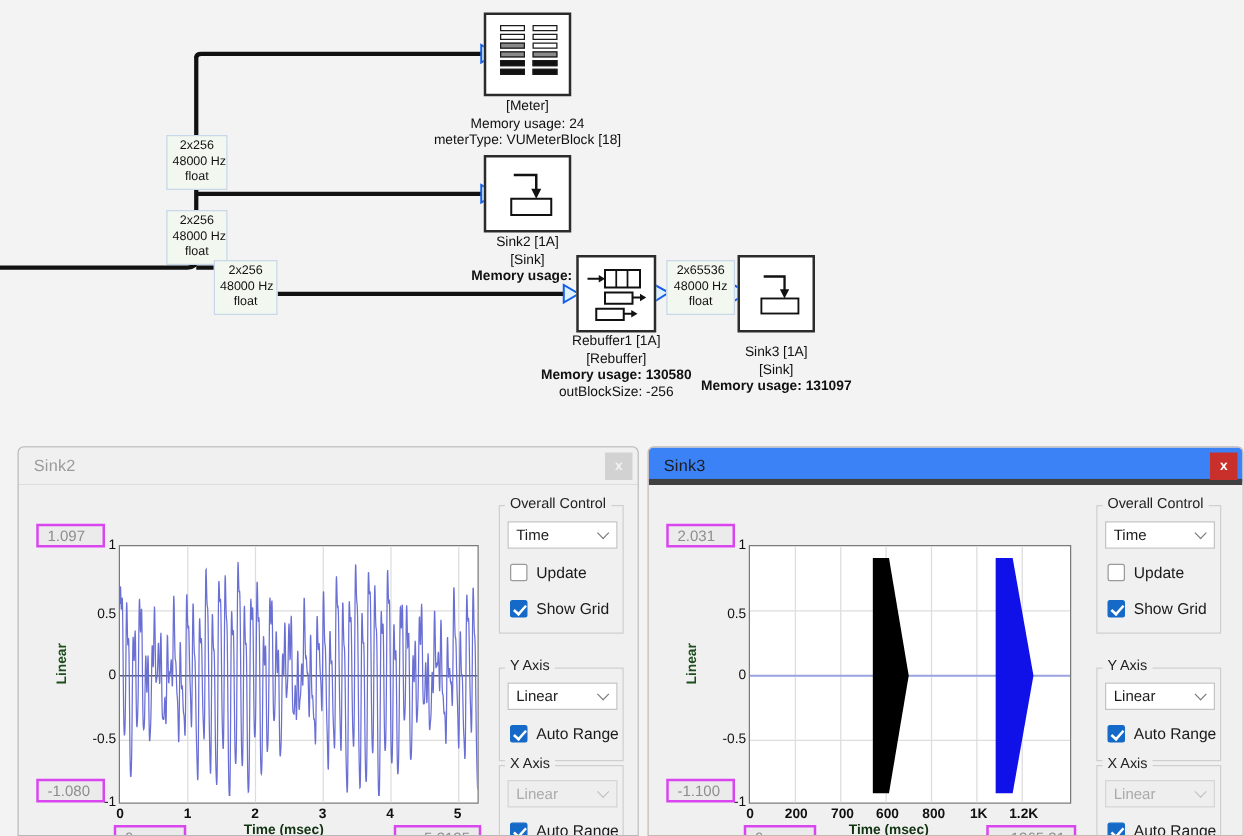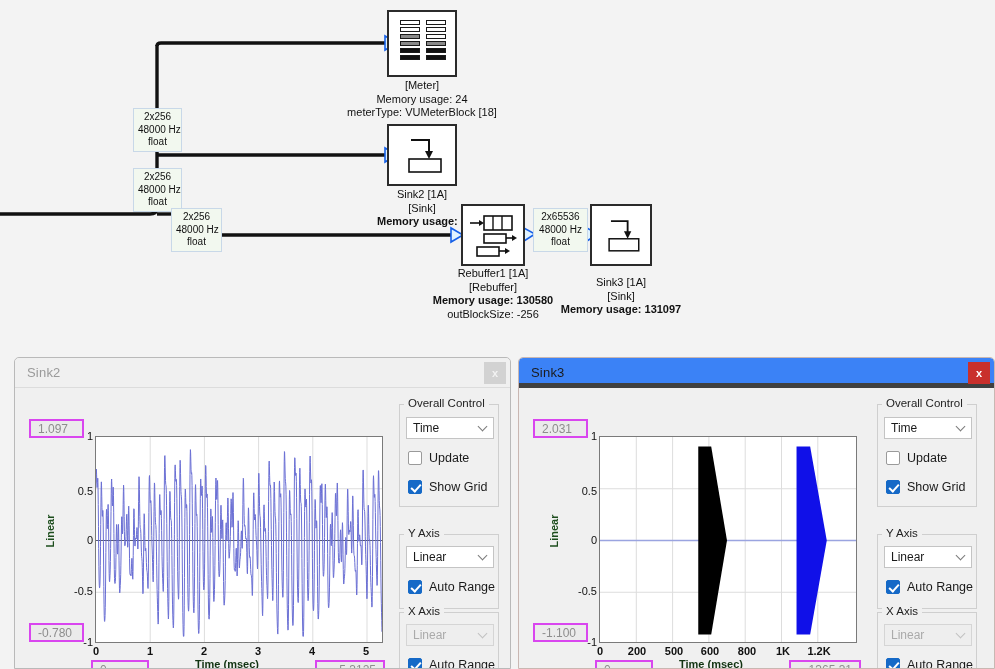--- a/index.html
+++ b/index.html
@@ -272,21 +272,21 @@
   </div>
 
   <div class="win" style="left:14px; top:357px; width:497px; height:312px;">
     <div class="titlebar">
       <div class="title-text">Sink2</div>
       <div class="closebtn">x</div>
     </div>
     <div class="winbody">
 
       <div class="rangebox" style="left:14px; top:31px; width:55px; height:19px;">1.097</div>
-      <div class="rangebox" style="left:14px; top:235px; width:55px; height:19px;">-0.780</div>
+      <div class="rangebox" style="left:14px; top:235px; width:55px; height:19px;">-1.080</div>
       <div class="rangebox" style="left:76px; top:272px; width:58px; height:19px;">0</div>
       <div class="rangebox r" style="left:300px; top:272px; width:70px; height:19px;">5.3125</div>
 
       <div class="ylabel-rot" style="left:12px; top:137px; width:46px; text-align:center;">Linear</div>
 
       <div class="ytick" style="left:50px; top:48px; width:28px;">1</div>
       <div class="ytick" style="left:50px; top:103px; width:28px;">0.5</div>
       <div class="ytick" style="left:50px; top:152px; width:28px;">0</div>
       <div class="ytick" style="left:50px; top:203px; width:28px;">-0.5</div>
       <div class="ytick" style="left:50px; top:254px; width:28px;">-1</div>
@@ -394,21 +394,21 @@
             <line x1="217.8" y1="0" x2="217.8" y2="207"></line>
           </g>
           <line x1="0" y1="103.5" x2="258" y2="103.5" stroke="#9aa4e0" stroke-width="1.6"></line>
           <path id="s3b" fill="#000000" stroke="none" d="M98.26 9.41L98.50 9.41L98.74 9.41L98.98 9.41L99.22 9.41L99.46 9.41L99.70 9.41L99.94 9.41L100.18 9.41L100.42 9.41L100.66 9.41L100.90 9.41L101.14 9.41L101.38 9.41L101.61 9.41L101.85 9.41L102.09 9.41L102.33 9.41L102.57 9.41L102.81 9.41L103.05 9.41L103.29 9.41L103.53 9.41L103.77 9.41L104.01 9.41L104.25 9.41L104.49 9.41L104.73 9.41L104.97 9.41L105.20 9.41L105.44 9.41L105.68 9.41L105.92 9.41L106.16 9.41L106.40 9.41L106.64 9.41L106.88 9.41L107.12 9.41L107.36 9.41L107.60 9.41L107.84 9.41L108.08 9.41L108.32 9.41L108.56 9.41L108.80 9.41L109.03 9.41L109.27 9.41L109.51 9.41L109.75 9.41L109.99 9.41L110.23 9.41L110.47 9.41L110.71 9.41L110.95 9.41L111.19 9.41L111.43 10.83L111.67 12.26L111.91 13.69L112.15 15.11L112.39 16.54L112.62 17.96L112.86 19.39L113.10 20.81L113.34 22.24L113.58 23.67L113.82 25.09L114.06 26.52L114.30 27.94L114.54 29.37L114.78 30.79L115.02 32.22L115.26 33.64L115.50 35.07L115.74 36.50L115.98 37.92L116.22 39.35L116.45 40.77L116.69 42.20L116.93 43.62L117.17 45.05L117.41 46.48L117.65 47.90L117.89 49.33L118.13 50.75L118.37 52.18L118.61 53.60L118.85 55.03L119.09 56.45L119.33 57.88L119.57 59.31L119.81 60.73L120.05 62.16L120.28 63.58L120.52 65.01L120.76 66.43L121.00 67.86L121.24 69.29L121.48 70.71L121.72 72.14L121.96 73.56L122.20 74.99L122.44 76.41L122.68 77.84L122.92 79.26L123.16 80.69L123.40 82.12L123.64 83.54L123.87 84.97L124.11 86.39L124.35 87.82L124.59 89.24L124.83 90.67L125.07 92.10L125.31 93.52L125.55 94.95L125.79 96.37L126.03 97.80L126.27 99.22L126.51 100.65L126.75 102.07L126.99 103.50L126.99 103.50L126.75 104.93L126.51 106.35L126.27 107.78L126.03 109.20L125.79 110.63L125.55 112.05L125.31 113.48L125.07 114.90L124.83 116.33L124.59 117.76L124.35 119.18L124.11 120.61L123.87 122.03L123.64 123.46L123.40 124.88L123.16 126.31L122.92 127.74L122.68 129.16L122.44 130.59L122.20 132.01L121.96 133.44L121.72 134.86L121.48 136.29L121.24 137.71L121.00 139.14L120.76 140.57L120.52 141.99L120.28 143.42L120.05 144.84L119.81 146.27L119.57 147.69L119.33 149.12L119.09 150.55L118.85 151.97L118.61 153.40L118.37 154.82L118.13 156.25L117.89 157.67L117.65 159.10L117.41 160.52L117.17 161.95L116.93 163.38L116.69 164.80L116.45 166.23L116.22 167.65L115.98 169.08L115.74 170.50L115.50 171.93L115.26 173.36L115.02 174.78L114.78 176.21L114.54 177.63L114.30 179.06L114.06 180.48L113.82 181.91L113.58 183.33L113.34 184.76L113.10 186.19L112.86 187.61L112.62 189.04L112.39 190.46L112.15 191.89L111.91 193.31L111.67 194.74L111.43 196.17L111.19 197.59L110.95 197.59L110.71 197.59L110.47 197.59L110.23 197.59L109.99 197.59L109.75 197.59L109.51 197.59L109.27 197.59L109.03 197.59L108.80 197.59L108.56 197.59L108.32 197.59L108.08 197.59L107.84 197.59L107.60 197.59L107.36 197.59L107.12 197.59L106.88 197.59L106.64 197.59L106.40 197.59L106.16 197.59L105.92 197.59L105.68 197.59L105.44 197.59L105.20 197.59L104.97 197.59L104.73 197.59L104.49 197.59L104.25 197.59L104.01 197.59L103.77 197.59L103.53 197.59L103.29 197.59L103.05 197.59L102.81 197.59L102.57 197.59L102.33 197.59L102.09 197.59L101.85 197.59L101.61 197.59L101.38 197.59L101.14 197.59L100.90 197.59L100.66 197.59L100.42 197.59L100.18 197.59L99.94 197.59L99.70 197.59L99.46 197.59L99.22 197.59L98.98 197.59L98.74 197.59L98.50 197.59L98.26 197.59Z"></path>
           <path id="s3u" fill="#1010e8" stroke="none" d="M196.53 9.41L196.78 9.41L197.03 9.41L197.28 9.41L197.53 9.41L197.79 9.41L198.04 9.41L198.29 9.41L198.54 9.41L198.79 9.41L199.05 9.41L199.30 9.41L199.55 9.41L199.80 9.41L200.05 9.41L200.31 9.41L200.56 9.41L200.81 9.41L201.06 9.41L201.31 9.41L201.57 9.41L201.82 9.41L202.07 9.41L202.32 9.41L202.57 9.41L202.83 9.41L203.08 9.41L203.33 9.41L203.58 9.41L203.83 9.41L204.09 9.41L204.34 9.41L204.59 9.41L204.84 9.41L205.09 9.41L205.35 9.41L205.60 9.41L205.85 9.41L206.10 9.41L206.35 9.41L206.61 9.41L206.86 9.41L207.11 9.41L207.36 9.41L207.61 9.41L207.86 9.41L208.12 9.41L208.37 9.41L208.62 9.41L208.87 9.41L209.12 9.41L209.38 9.41L209.63 9.41L209.88 9.41L210.13 9.41L210.38 10.83L210.64 12.26L210.89 13.69L211.14 15.11L211.39 16.54L211.64 17.96L211.90 19.39L212.15 20.81L212.40 22.24L212.65 23.67L212.90 25.09L213.16 26.52L213.41 27.94L213.66 29.37L213.91 30.79L214.16 32.22L214.42 33.64L214.67 35.07L214.92 36.50L215.17 37.92L215.42 39.35L215.68 40.77L215.93 42.20L216.18 43.62L216.43 45.05L216.68 46.48L216.94 47.90L217.19 49.33L217.44 50.75L217.69 52.18L217.94 53.60L218.20 55.03L218.45 56.45L218.70 57.88L218.95 59.31L219.20 60.73L219.45 62.16L219.71 63.58L219.96 65.01L220.21 66.43L220.46 67.86L220.71 69.29L220.97 70.71L221.22 72.14L221.47 73.56L221.72 74.99L221.97 76.41L222.23 77.84L222.48 79.26L222.73 80.69L222.98 82.12L223.23 83.54L223.49 84.97L223.74 86.39L223.99 87.82L224.24 89.24L224.49 90.67L224.75 92.10L225.00 93.52L225.25 94.95L225.50 96.37L225.75 97.80L226.01 99.22L226.26 100.65L226.51 102.07L226.76 103.50L226.76 103.50L226.51 104.93L226.26 106.35L226.01 107.78L225.75 109.20L225.50 110.63L225.25 112.05L225.00 113.48L224.75 114.90L224.49 116.33L224.24 117.76L223.99 119.18L223.74 120.61L223.49 122.03L223.23 123.46L222.98 124.88L222.73 126.31L222.48 127.74L222.23 129.16L221.97 130.59L221.72 132.01L221.47 133.44L221.22 134.86L220.97 136.29L220.71 137.71L220.46 139.14L220.21 140.57L219.96 141.99L219.71 143.42L219.45 144.84L219.20 146.27L218.95 147.69L218.70 149.12L218.45 150.55L218.20 151.97L217.94 153.40L217.69 154.82L217.44 156.25L217.19 157.67L216.94 159.10L216.68 160.52L216.43 161.95L216.18 163.38L215.93 164.80L215.68 166.23L215.42 167.65L215.17 169.08L214.92 170.50L214.67 171.93L214.42 173.36L214.16 174.78L213.91 176.21L213.66 177.63L213.41 179.06L213.16 180.48L212.90 181.91L212.65 183.33L212.40 184.76L212.15 186.19L211.90 187.61L211.64 189.04L211.39 190.46L211.14 191.89L210.89 193.31L210.64 194.74L210.38 196.17L210.13 197.59L209.88 197.59L209.63 197.59L209.38 197.59L209.12 197.59L208.87 197.59L208.62 197.59L208.37 197.59L208.12 197.59L207.86 197.59L207.61 197.59L207.36 197.59L207.11 197.59L206.86 197.59L206.61 197.59L206.35 197.59L206.10 197.59L205.85 197.59L205.60 197.59L205.35 197.59L205.09 197.59L204.84 197.59L204.59 197.59L204.34 197.59L204.09 197.59L203.83 197.59L203.58 197.59L203.33 197.59L203.08 197.59L202.83 197.59L202.57 197.59L202.32 197.59L202.07 197.59L201.82 197.59L201.57 197.59L201.31 197.59L201.06 197.59L200.81 197.59L200.56 197.59L200.31 197.59L200.05 197.59L199.80 197.59L199.55 197.59L199.30 197.59L199.05 197.59L198.79 197.59L198.54 197.59L198.29 197.59L198.04 197.59L197.79 197.59L197.53 197.59L197.28 197.59L197.03 197.59L196.78 197.59L196.53 197.59Z"></path>
         </svg>
       </div>
 
       <div class="xtick" style="left:81px; top:257px;">0</div>
       <div class="xtick" style="left:118px; top:257px;">200</div>
-      <div class="xtick" style="left:155px; top:257px;">500</div>
+      <div class="xtick" style="left:155px; top:257px;">700</div>
       <div class="xtick" style="left:191px; top:257px;">600</div>
       <div class="xtick" style="left:228px; top:257px;">800</div>
       <div class="xtick" style="left:264px; top:257px;">1K</div>
       <div class="xtick" style="left:300px; top:257px;">1.2K</div>
       <div class="axlabel" style="left:160px; top:270px;">Time (msec)</div>
 
       <div class="ctrlpanel" style="left:352px; top:0; width:125px; height:282px;">
         <div class="group" style="left:6px; top:16px; width:100px; height:103px;">
           <div class="group-title">Overall Control</div>
           <div class="select" style="left:6px; top:12px; width:88px;">

